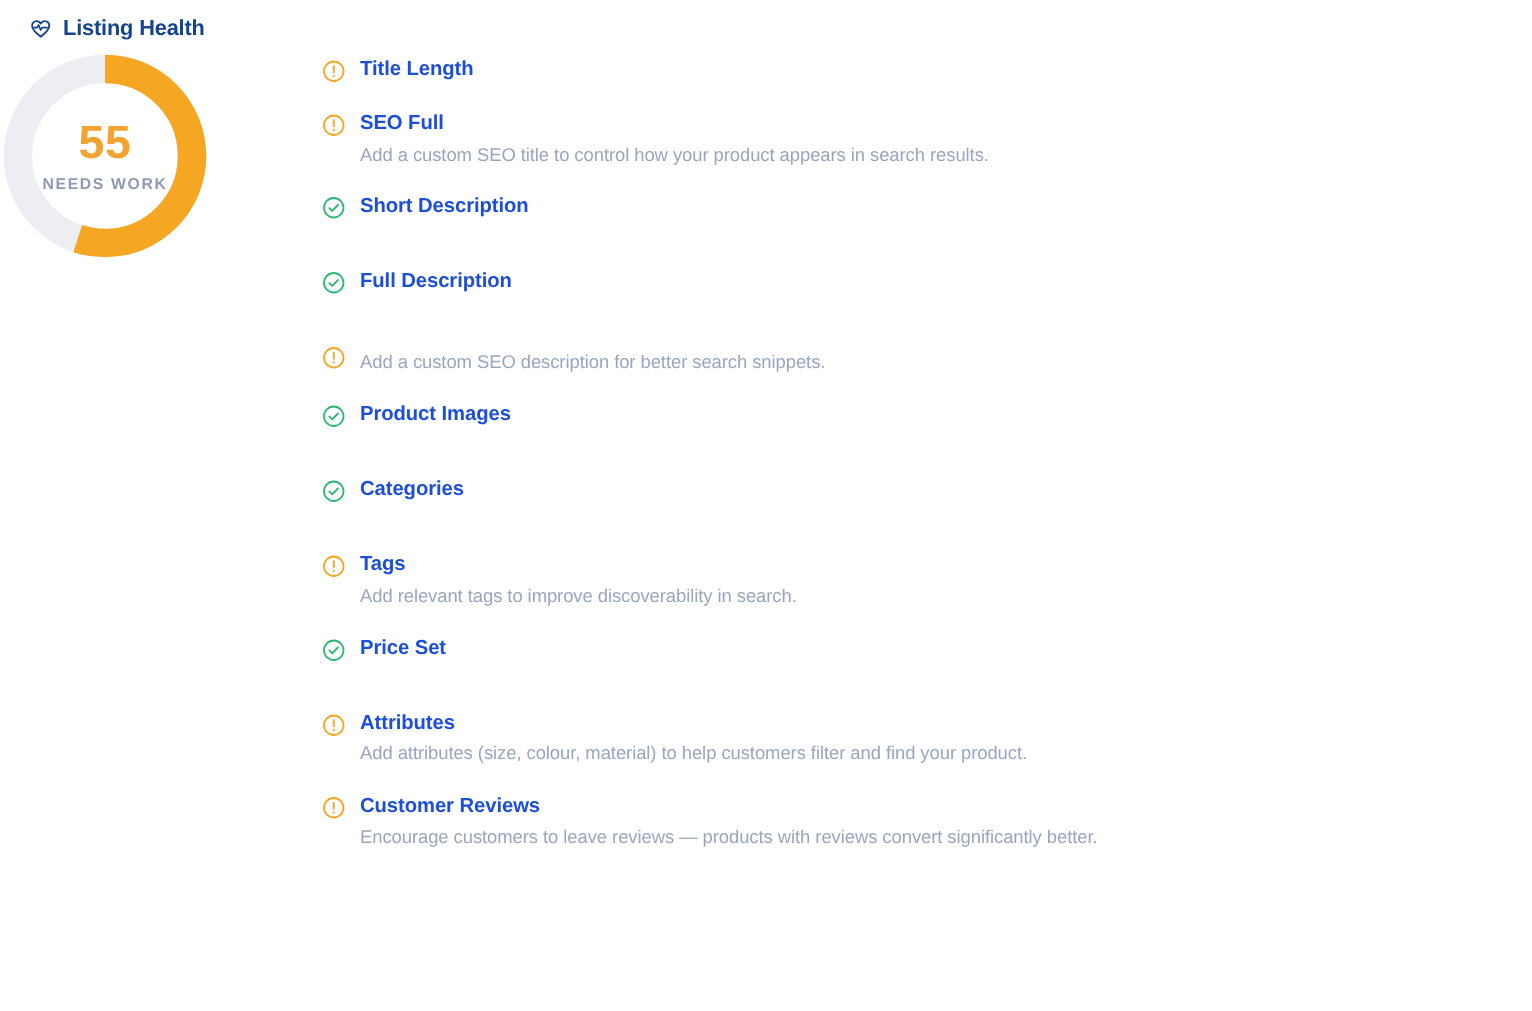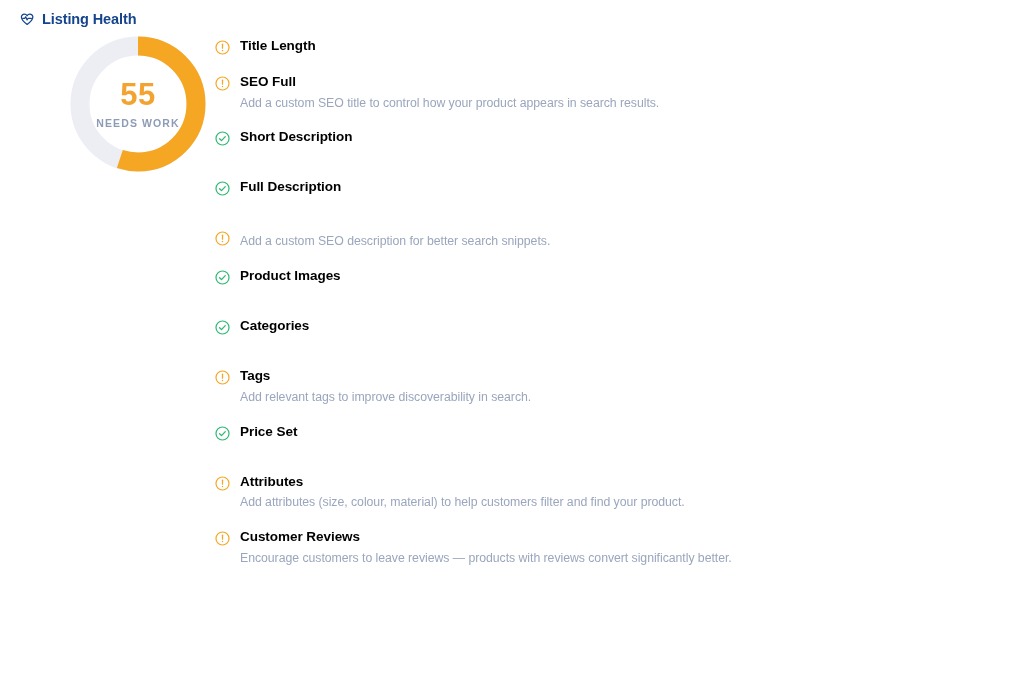--- a/index.html
+++ b/index.html
@@ -44,21 +44,21 @@
     display: flex;
     align-items: flex-start;
   }
 
   
   .gauge-wrap {
     width: 208px;
     flex: none;
     padding-top: 6px;
     display: flex;
-    justify-content: flex-end;
+    justify-content: flex-start;
   }
   .gauge {
     position: relative;
     width: 140px;
     height: 140px;
   }
   .gauge svg {
     display: block;
     width: 140px;
     height: 140px;
@@ -111,21 +111,21 @@
     height: 17px;
     flex: none;
     margin-top: 1px;
   }
   .check-icon svg { display: block; width: 17px; height: 17px; }
 
   .check-text { min-width: 0; }
   .check-title {
     font-size: 13.5px;
     font-weight: bold;
-    color: #000000;
+    color: #1d4ed8;
     line-height: 1.25;
     letter-spacing: -0.05px;
   }
   .check-desc {
     margin-top: 4px;
     font-size: 12.3px;
     color: #9aa6bd;
     line-height: 1.35;
     letter-spacing: -0.05px;
   }

